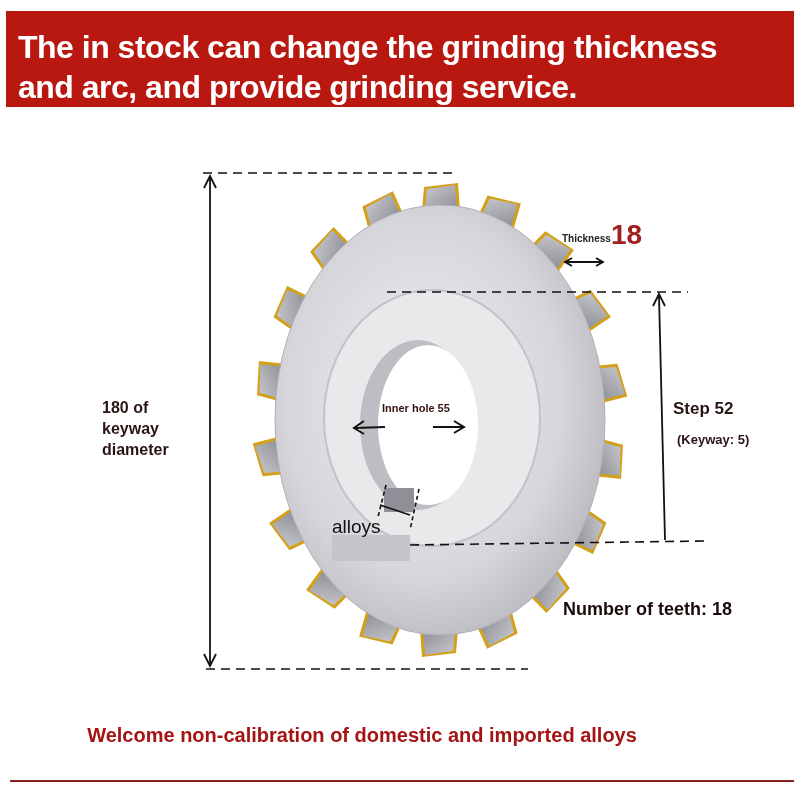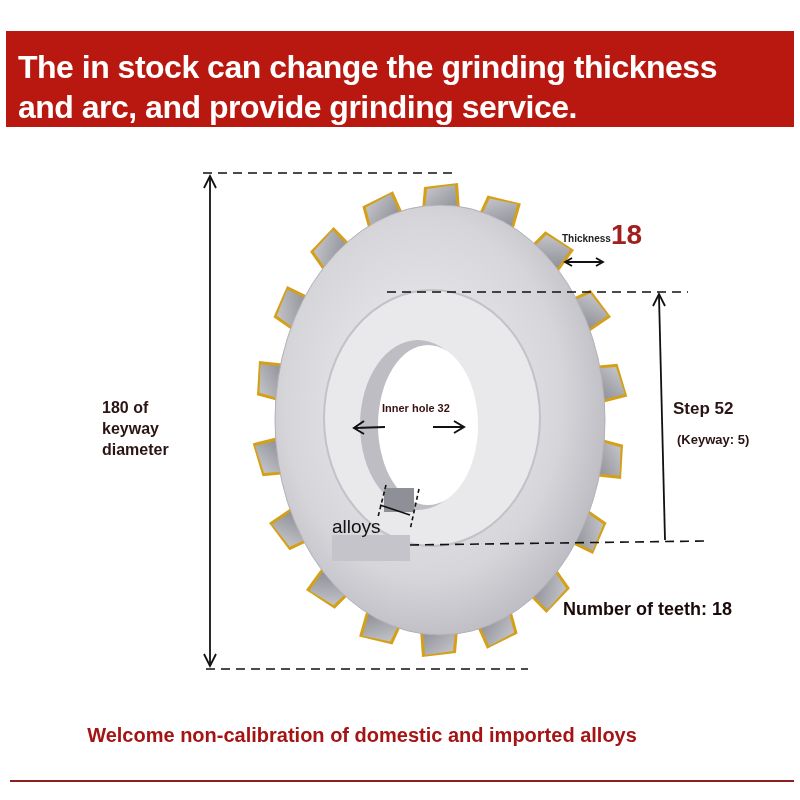--- a/index.html
+++ b/index.html
@@ -1,21 +1,20 @@
 <!DOCTYPE html>
 <html><head>
 <meta charset="utf-8">
 <style>
   * { margin:0; padding:0; box-sizing:border-box; }
   html, body { width:800px; height:800px; background:#ffffff; overflow:hidden; }
   body { position:relative; font-family:"Liberation Sans", sans-serif; }
   .banner {
     position:absolute; left:6px; top:11px; width:788px; height:96px;
     background:#b8180f;
-    margin-top:20px;
   }
   .banner-text {
     position:absolute; left:12px; top:16px; width:770px;
     color:#ffffff; font-weight:bold; font-size:32px; line-height:40px;
     font-family:"Liberation Sans", sans-serif; letter-spacing:-0.5px;
   }
   .stage { position:absolute; left:0; top:0; width:800px; height:800px; }
   .label { position:absolute; font-weight:bold; color:#2a1414; font-family:Liberation Sans, sans-serif; }
   .lbl-diameter { left:102px; top:397px; font-size:16px; line-height:21px; }
   .lbl-step { left:673px; top:399px; font-size:17px; }
@@ -168,20 +167,20 @@
 </svg>
 
 <div class="label lbl-diameter">
   <div>180 of</div>
   <div>keyway</div>
   <div>diameter</div>
 </div>
 
 <div class="label lbl-thickness">Thickness</div>
 <div class="label lbl-thickness-val">18</div>
-<div class="label lbl-inner">Inner hole 32</div>
+<div class="label lbl-inner">Inner hole 55</div>
 <div class="label lbl-step">Step 52</div>
 <div class="label lbl-keyway8">(Keyway: 5)</div>
 <div class="label lbl-keyway">alloys</div>
 <div class="label lbl-teeth">Number of teeth: 18</div>
 
 <div class="footer-text">Welcome non-calibration of domestic and imported alloys</div>
 <div class="footer-line"></div>
 
 </body></html>

